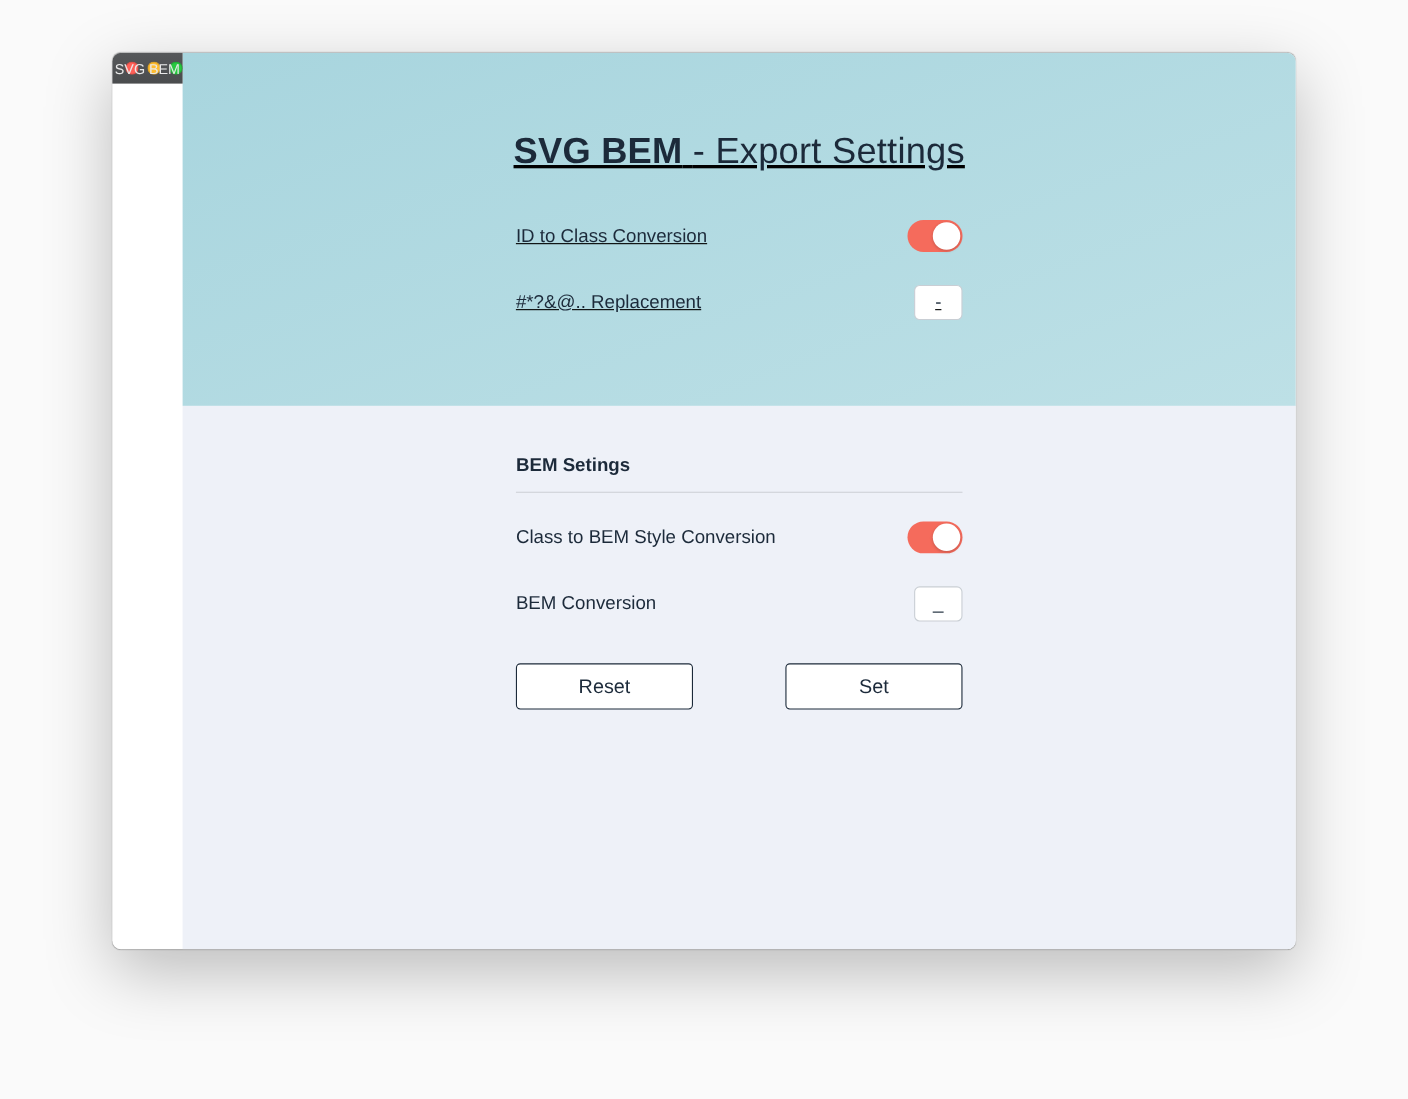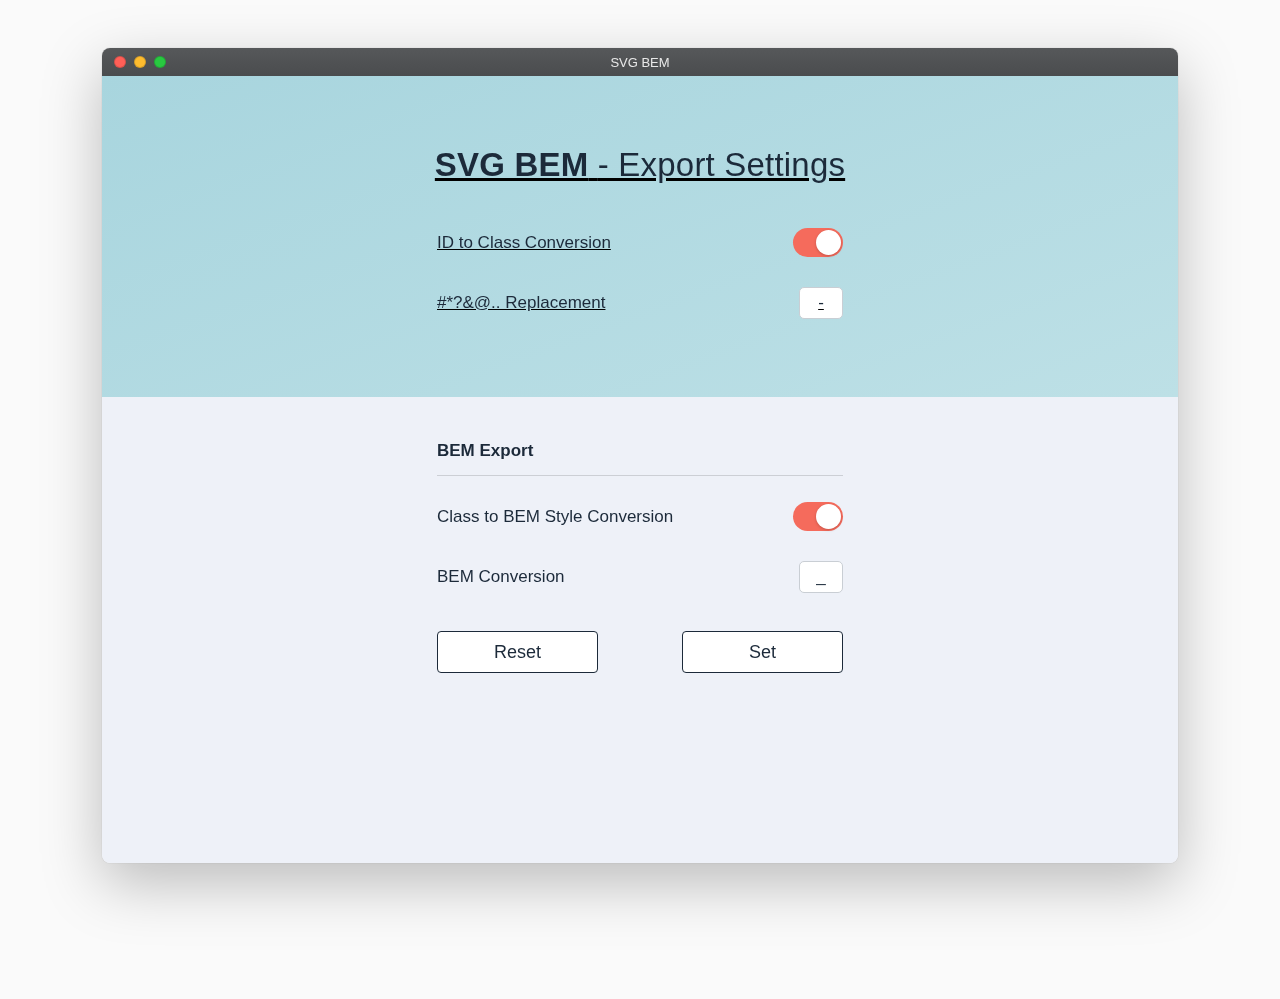--- a/index.html
+++ b/index.html
@@ -20,21 +20,20 @@
     }
 
     .window {
       width: 1076px;
       height: 815px;
       background: #fff;
       border-radius: 8px;
       box-shadow: 0 20px 60px rgba(0,0,0,0.25), 0 0 1px rgba(0,0,0,0.3);
       overflow: hidden;
       display: flex;
-      flex-direction: column;
     }
 
     .titlebar {
       height: 28px;
       background: linear-gradient(to bottom, #56585a, #4a4c4e);
       display: flex;
       align-items: center;
       position: relative;
       flex-shrink: 0;
     }
@@ -213,21 +212,21 @@
 
         <div class="setting-row">
           <div class="setting-label">#*?&amp;@.. Replacement</div>
           <input class="small-input" type="text" value="-" style="">
         </div>
       </div>
     </div>
 
     <div class="lower">
       <div class="settings-block">
-        <div class="section-heading">BEM Export</div>
+        <div class="section-heading">BEM Setings</div>
 
         <div class="setting-row">
           <div class="setting-label">Class to BEM Style Conversion</div>
           <div class="toggle">
             <div class="toggle-knob"></div>
           </div>
         </div>
 
         <div class="setting-row">
           <div class="setting-label">BEM Conversion</div>

